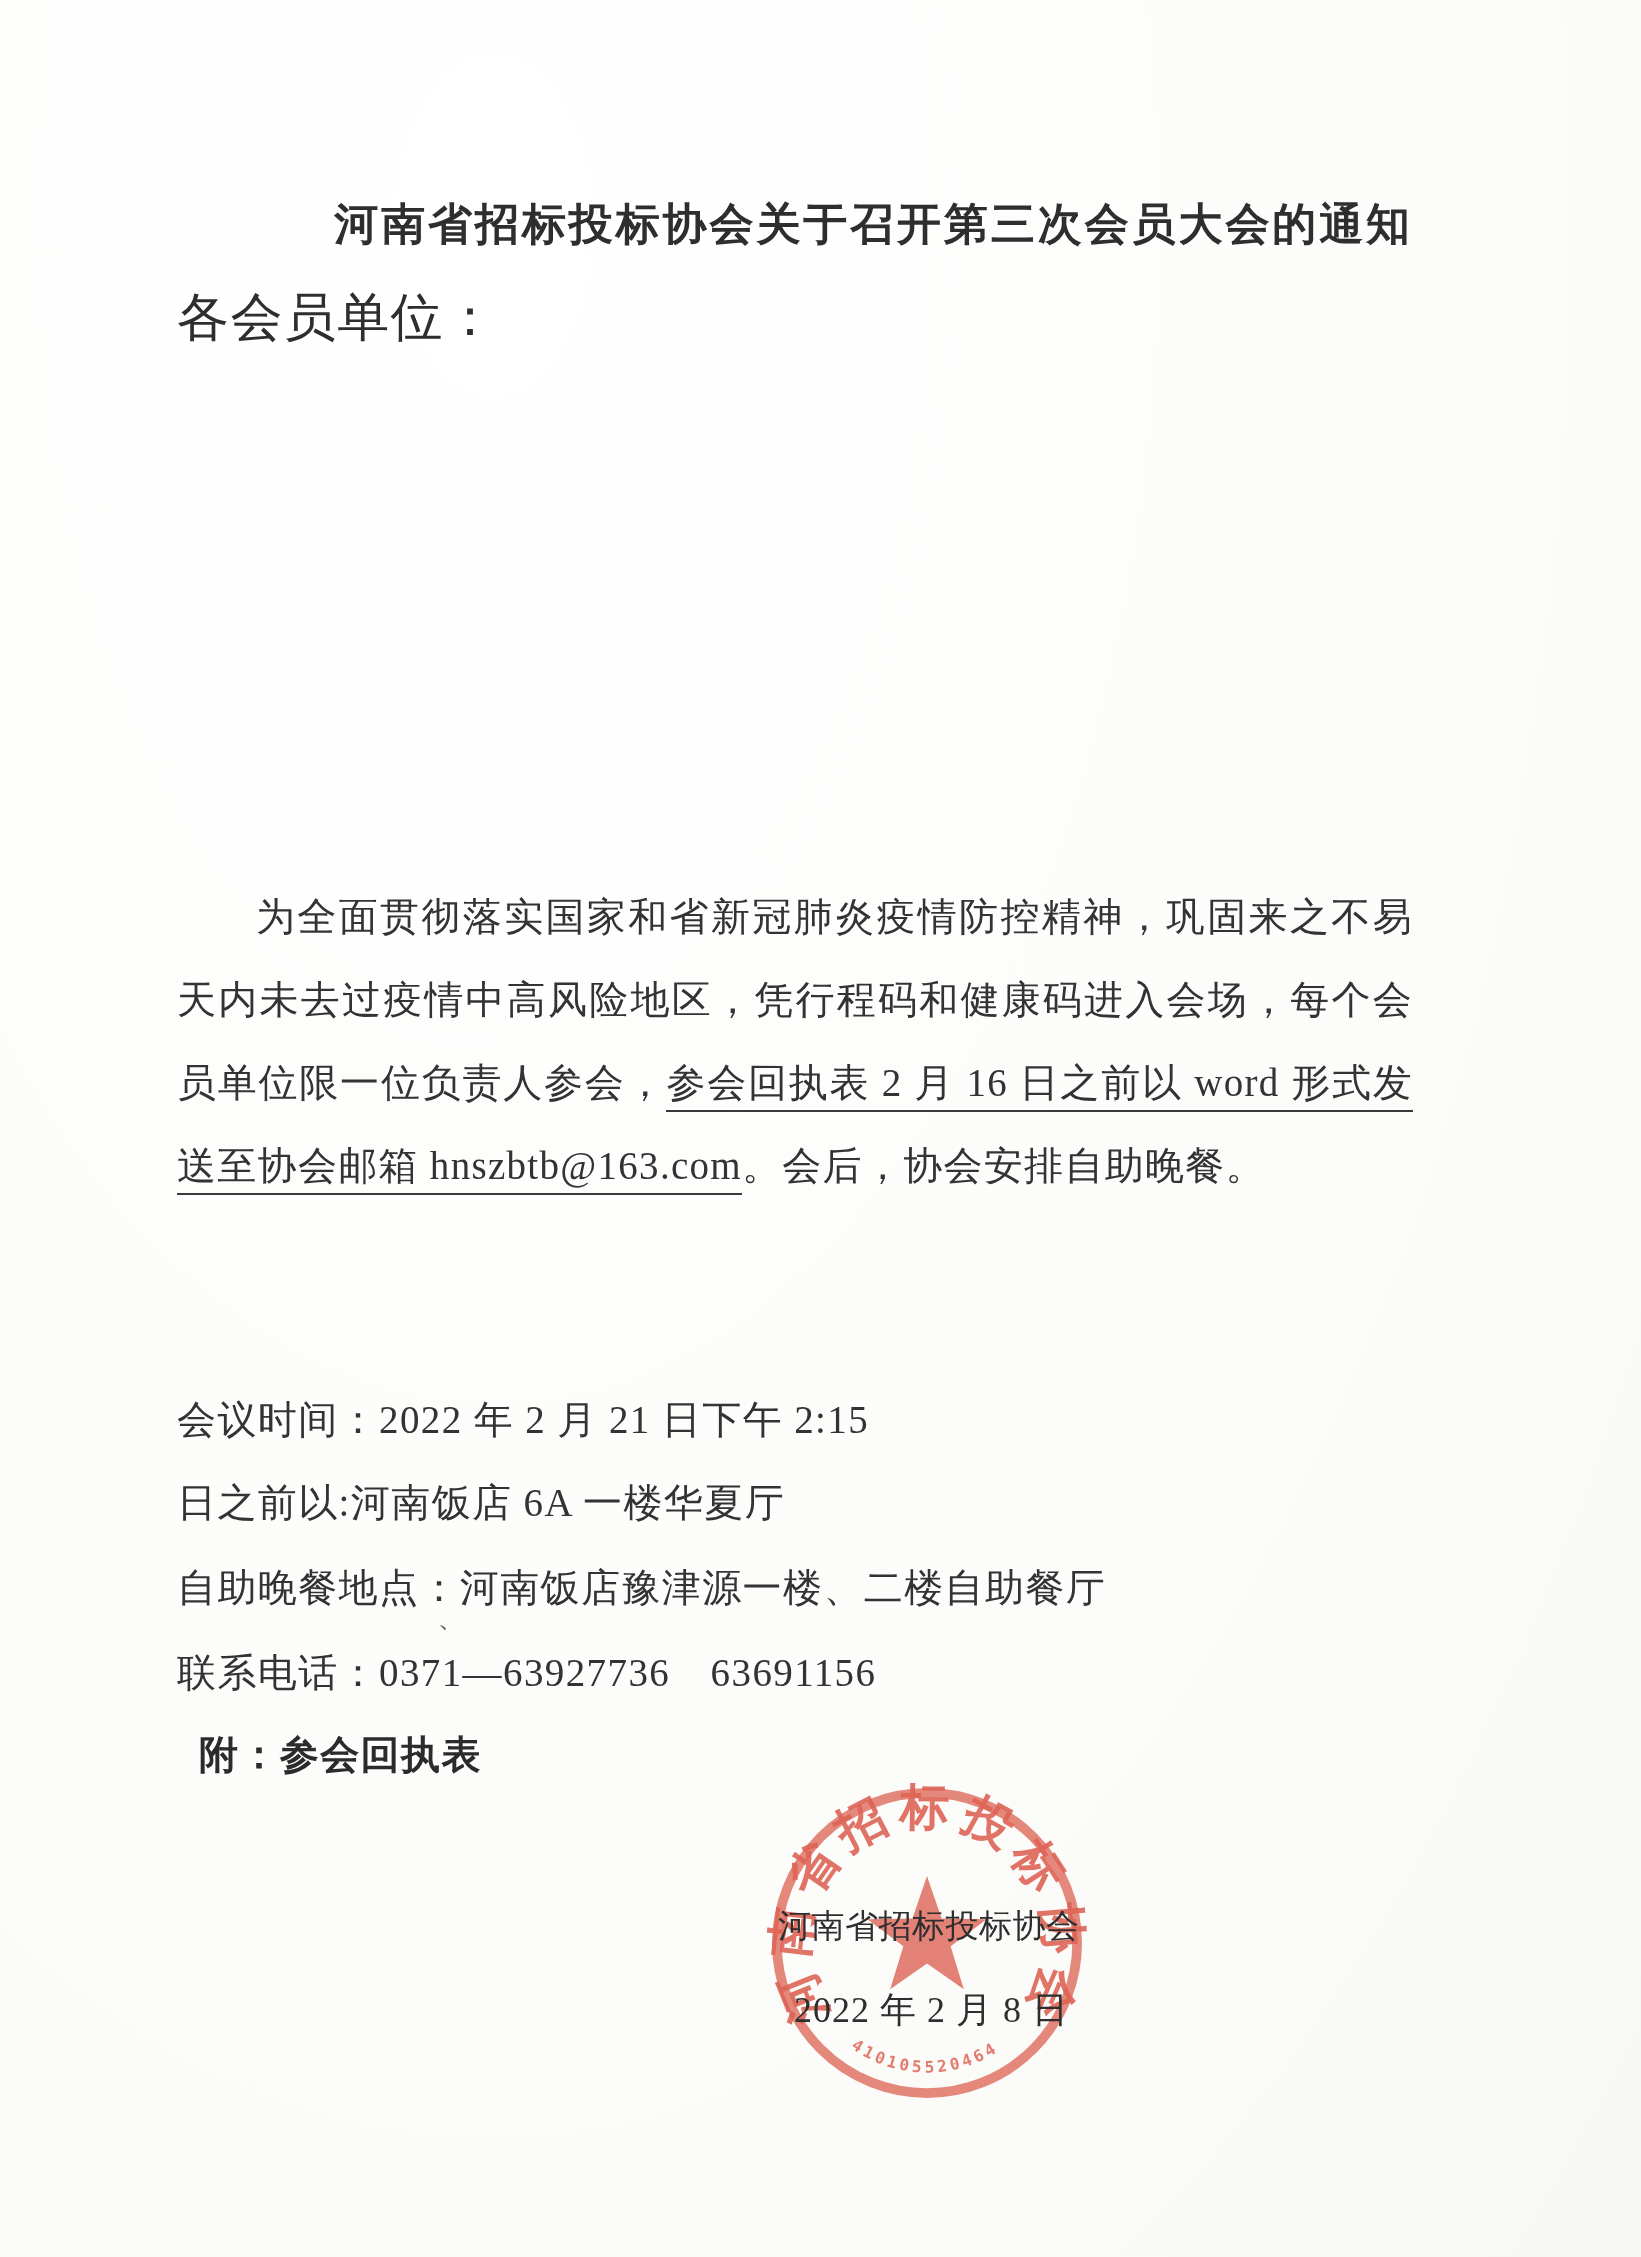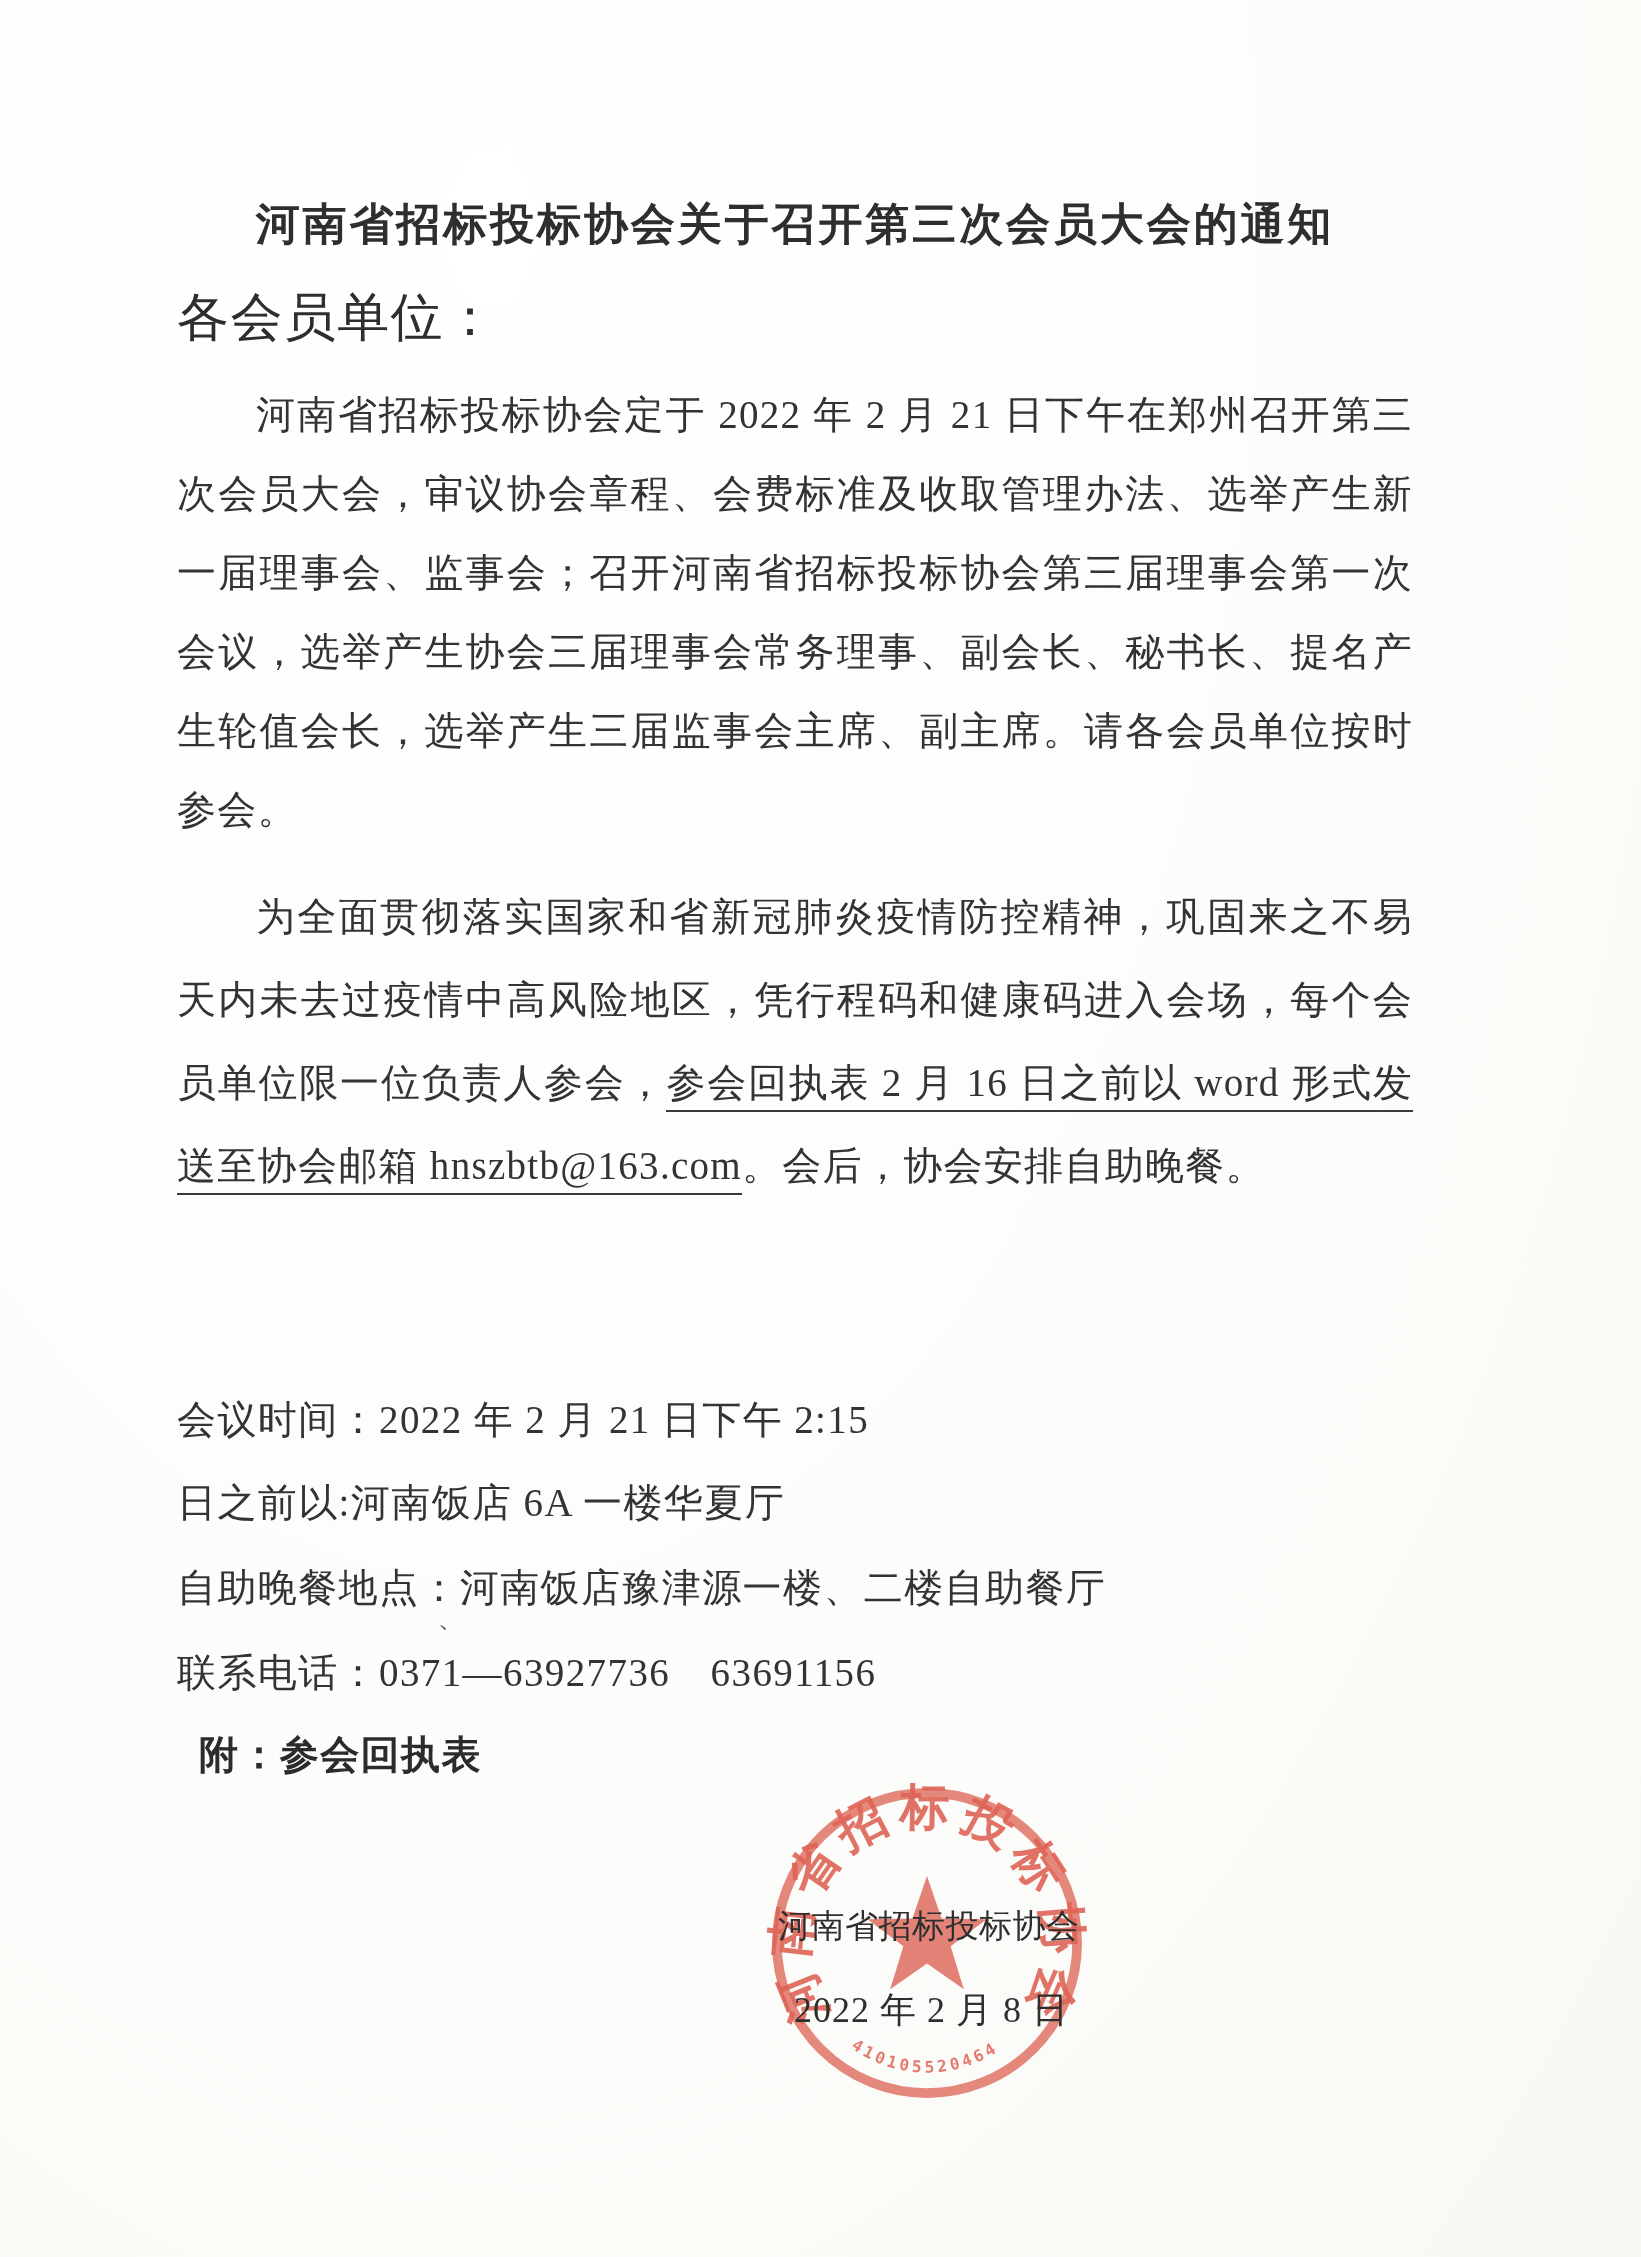--- a/index.html
+++ b/index.html
@@ -8,21 +8,21 @@
     width:1641px;height:2257px;
     margin:0 auto;
     background:#fcfcfa;
     background-image:radial-gradient(ellipse at 30% 10%, #ffffff 0%, #fcfcfa 60%, #f7f7f4 100%);
     overflow:hidden;
     font-family:"Liberation Serif","DejaVu Serif",serif;
     color:#333;
   }
   .title{
     position:absolute;left:177px;top:198px;width:1236px;
-    margin:0;text-align:center;
+    margin:0;text-align:right;
     font-size:44px;font-weight:700;letter-spacing:2.9px;line-height:54px;
     color:#2e2e2e;
   }
   .salutation{
     position:absolute;left:177px;top:293px;
     font-size:52px;letter-spacing:1.4px;line-height:50px;color:#2e2e2e;
   }
   .para{position:absolute;left:177px;width:1236px;font-size:39px;color:#333;}
   .para .bline{letter-spacing:1.3px;}
   .para1 .bline{line-height:79px;height:79px;}
@@ -55,28 +55,20 @@
 </style>
 </head>
 <body>
 
 <div class="page">
 
   <h1 class="title">河南省招标投标协会关于召开第三次会员大会的通知</h1>
 
   <div class="salutation">各会员单位：</div>
 
-  <div class="para para1" style="top:375px">
-    <div class="bline just indent">河南省招标投标协会定于 2022 年 2 月 21 日下午在郑州召开第三</div>
-    <div class="bline just">次会员大会，审议协会章程、会费标准及收取管理办法、选举产生新</div>
-    <div class="bline just">一届理事会、监事会；召开河南省招标投标协会第三届理事会第一次</div>
-    <div class="bline just">会议，选举产生协会三届理事会常务理事、副会长、秘书长、提名产</div>
-    <div class="bline just">生轮值会长，选举产生三届监事会主席、副主席。请各会员单位按时</div>
-    <div class="bline">参会。</div>
-  </div>
 
   <div class="para para2" style="top:875px">
     <div class="bline just indent">为全面贯彻落实国家和省新冠肺炎疫情防控精神，巩固来之不易</div>
     <div class="bline just">天内未去过疫情中高风险地区，凭行程码和健康码进入会场，每个会</div>
     <div class="bline just"><span>员单位限一位负责人参会，</span><span class="ul">参会回执表 2 月 16 日之前以 word 形式发</span></div>
     <div class="bline"><span class="ul">送至协会邮箱 hnszbtb@163.com</span><span>。会后，协会安排自助晚餐。</span></div>
   </div>
 
   <div class="detail" style="top:1396px">会议时间：2022 年 2 月 21 日下午 2:15</div>
   <div class="detail" style="top:1479px">日之前以:河南饭店 6A 一楼华夏厅</div>

